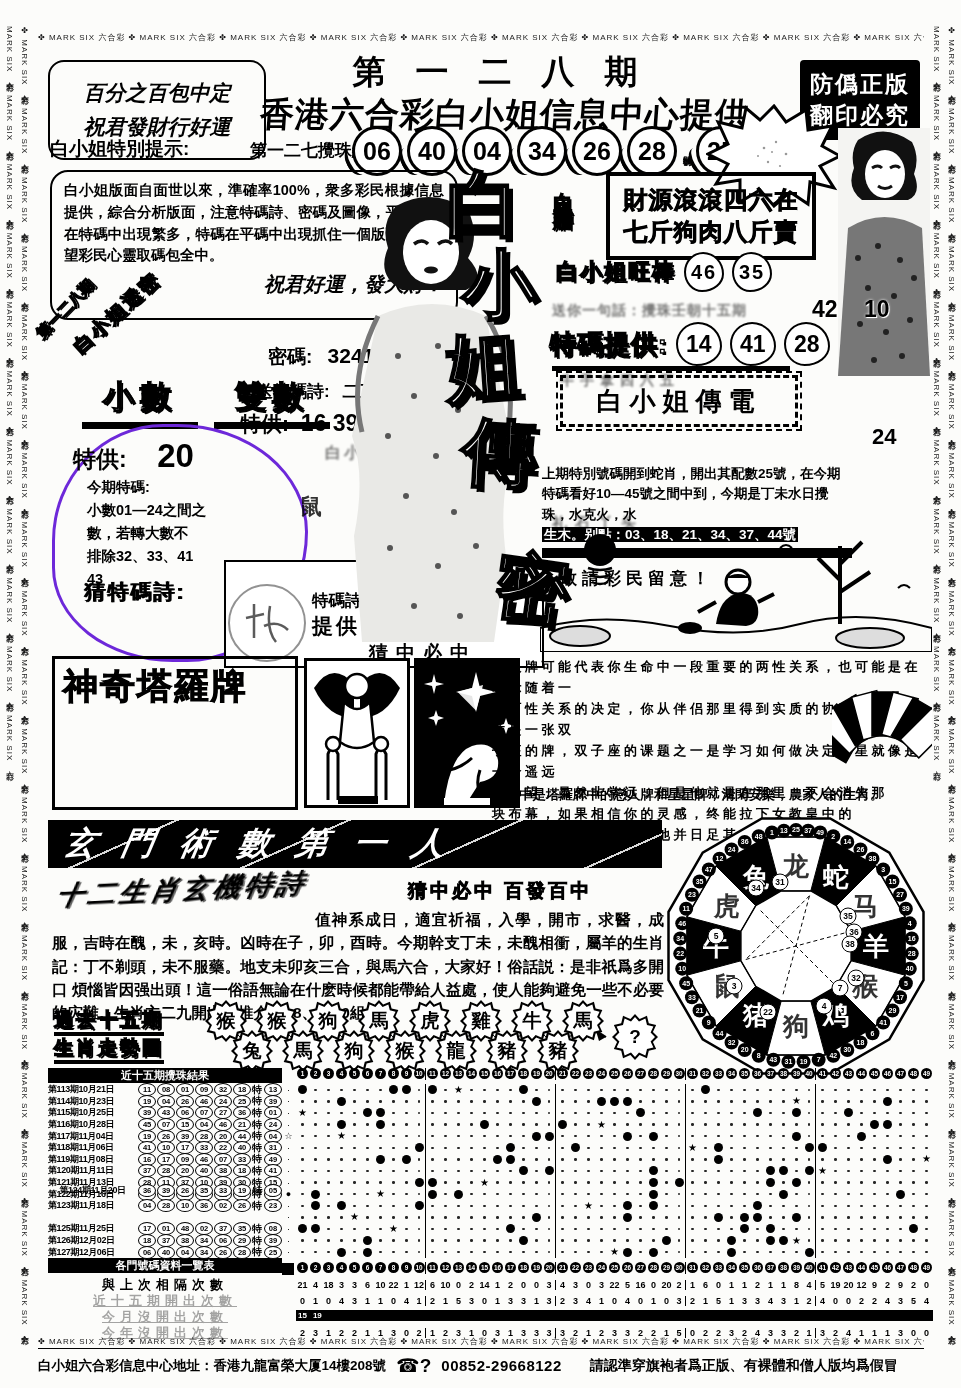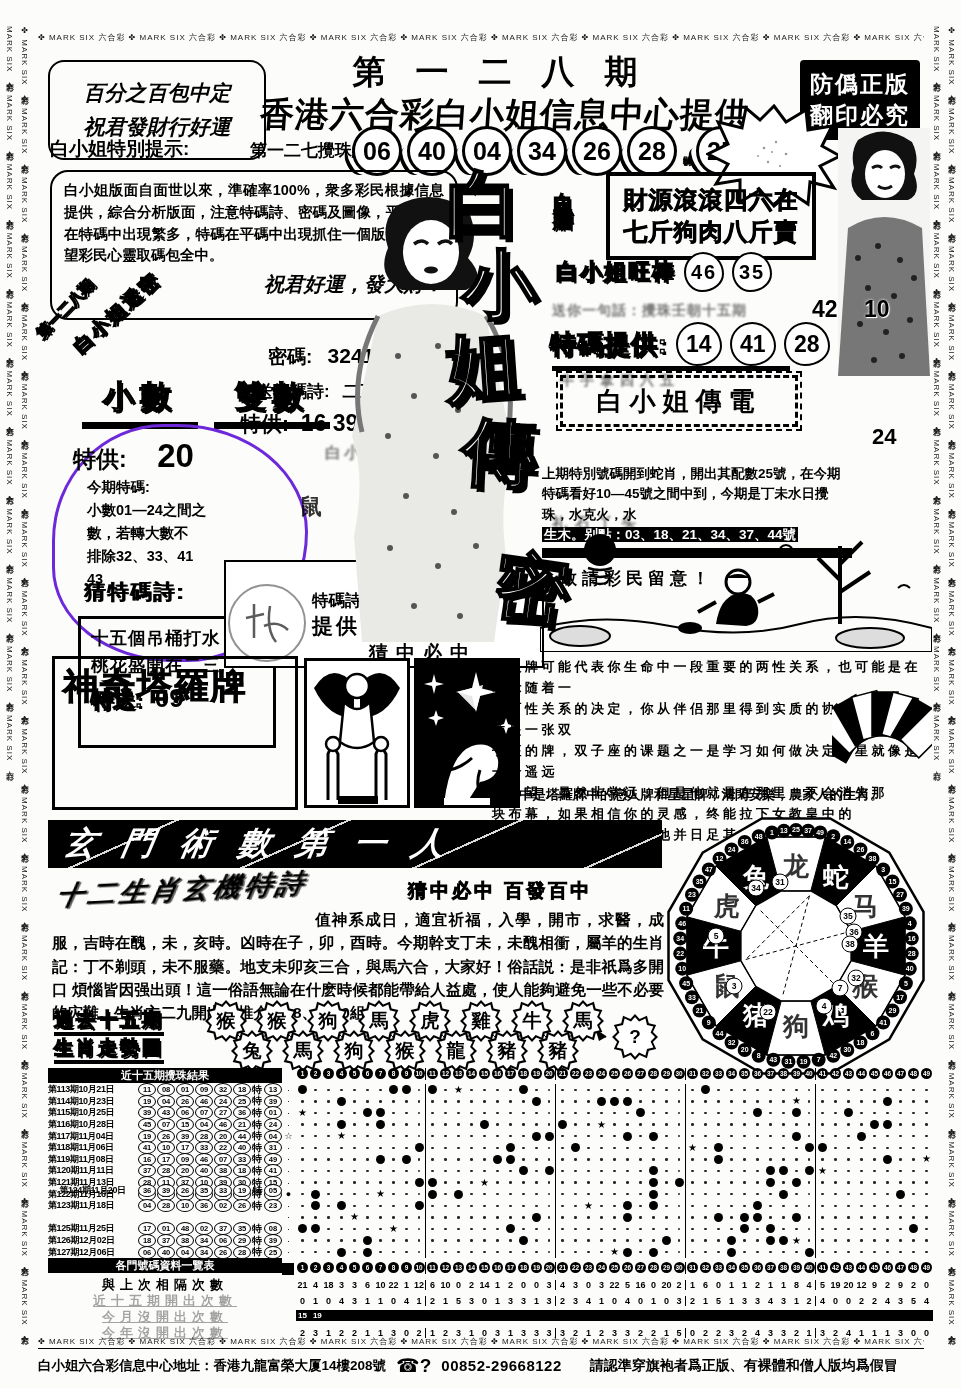--- a/index.html
+++ b/index.html
@@ -241,28 +241,20 @@
         <p>小數01—24之間之</p>
         <p>數，若轉大數不</p>
         <p>排除32、33、41</p>
         <p>43</p>
       </div>
   </div>
   <div class="abs mouse">鼠</div>
   <div class="abs eyes">ΩΩ</div>
 
   <div class="abs guess">猜特碼詩:</div>
-  <div class="abs poembox">
-    <div class="ln">十五個吊桶打水</div>
-    <div class="ln">桃花盛開在二三</div>
-    <div style="margin-top:4px;">
-      <span class="ol tesong">特送:</span>
-      <span class="tesongv">09</span>
-    </div>
-  </div>
 
   <div class="abs codebox">
     <div style="text-align:center;"><span class="inv">234109</span></div>
     <div class="codepoem">
       <span>特碼詩:</span>
       <span>一五一十說不清</span>
     </div>
     <div class="codeprov">
       <span>提供:</span>
       <span style="font-size:23px;">26 37 12</span>

